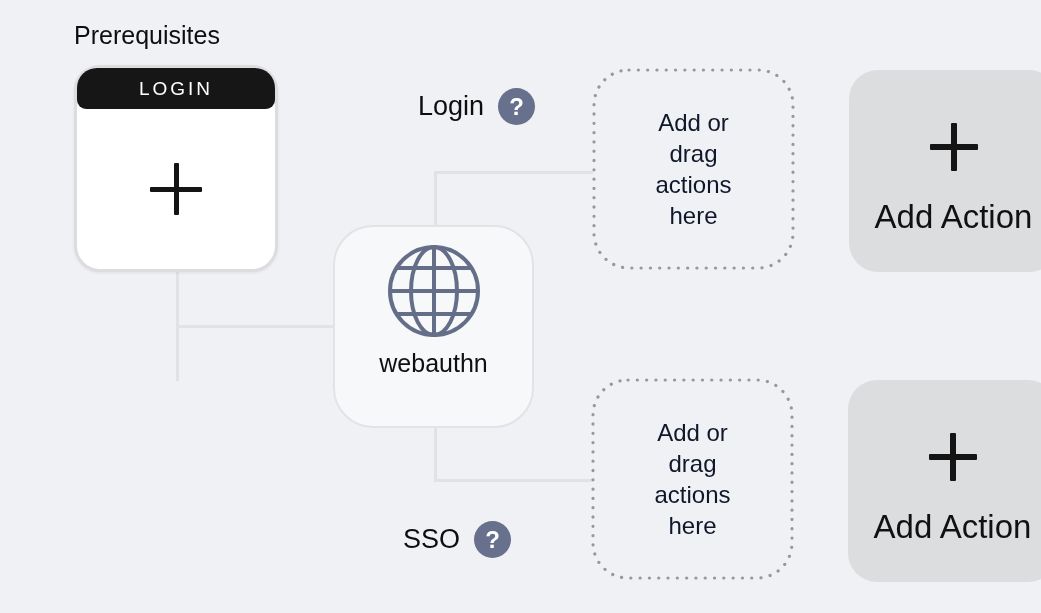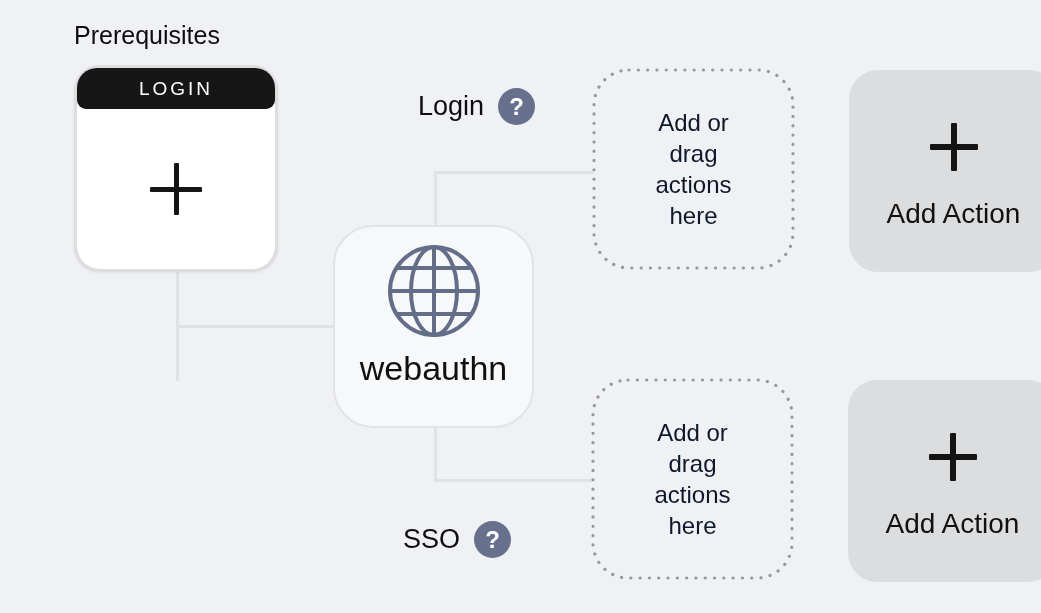--- a/index.html
+++ b/index.html
@@ -52,21 +52,21 @@
   .plus::before,.plus::after{
     content:"";position:absolute;background:#141414;border-radius:1px;
   }
   .plus::before{left:0;right:0;top:50%;margin-top:-2.5px;height:5px;}
   .plus::after{top:0;bottom:0;left:50%;margin-left:-2.5px;width:5px;}
   .plus-lg{width:52px;height:52px;}
   .plus-btn{width:48px;height:48px;}
   .plus-btn::before{margin-top:-3px;height:6px;}
   .plus-btn::after{margin-left:-3px;width:6px;}
 
-  .node-label{font-size:34px;color:#101010;}
+  .node-label{font-size:25px;color:#101010;}
 
   
   .webauthn-card{
     position:absolute;left:292px;top:225px;z-index:2;
     width:201px;height:203px;box-sizing:border-box;
     background:#f7f8fa;
     border:2.5px solid #e2e3e7;
     border-radius:40px;
     display:flex;flex-direction:column;align-items:center;
   }
@@ -102,21 +102,21 @@
   .add-action{
     position:absolute;z-index:2;
     width:209px;height:202px;
     background:#dcddde;
     border:none;border-radius:29px;
     display:flex;flex-direction:column;align-items:center;
     cursor:pointer;padding:0;
     font-family:"Liberation Sans", sans-serif;
   }
   .add-action .plus-btn{margin-top:53px;}
-  .add-action-label{margin-top:27px;font-size:28px;color:#111111;}
+  .add-action-label{margin-top:27px;font-size:33px;color:#111111;}
 
   .code-icon-svg, .globe-svg{display:block;}
 </style>
 </head>
 <body>
 
 <div class="canvas">
 
   <div class="page-title">Prerequisites</div>
 

